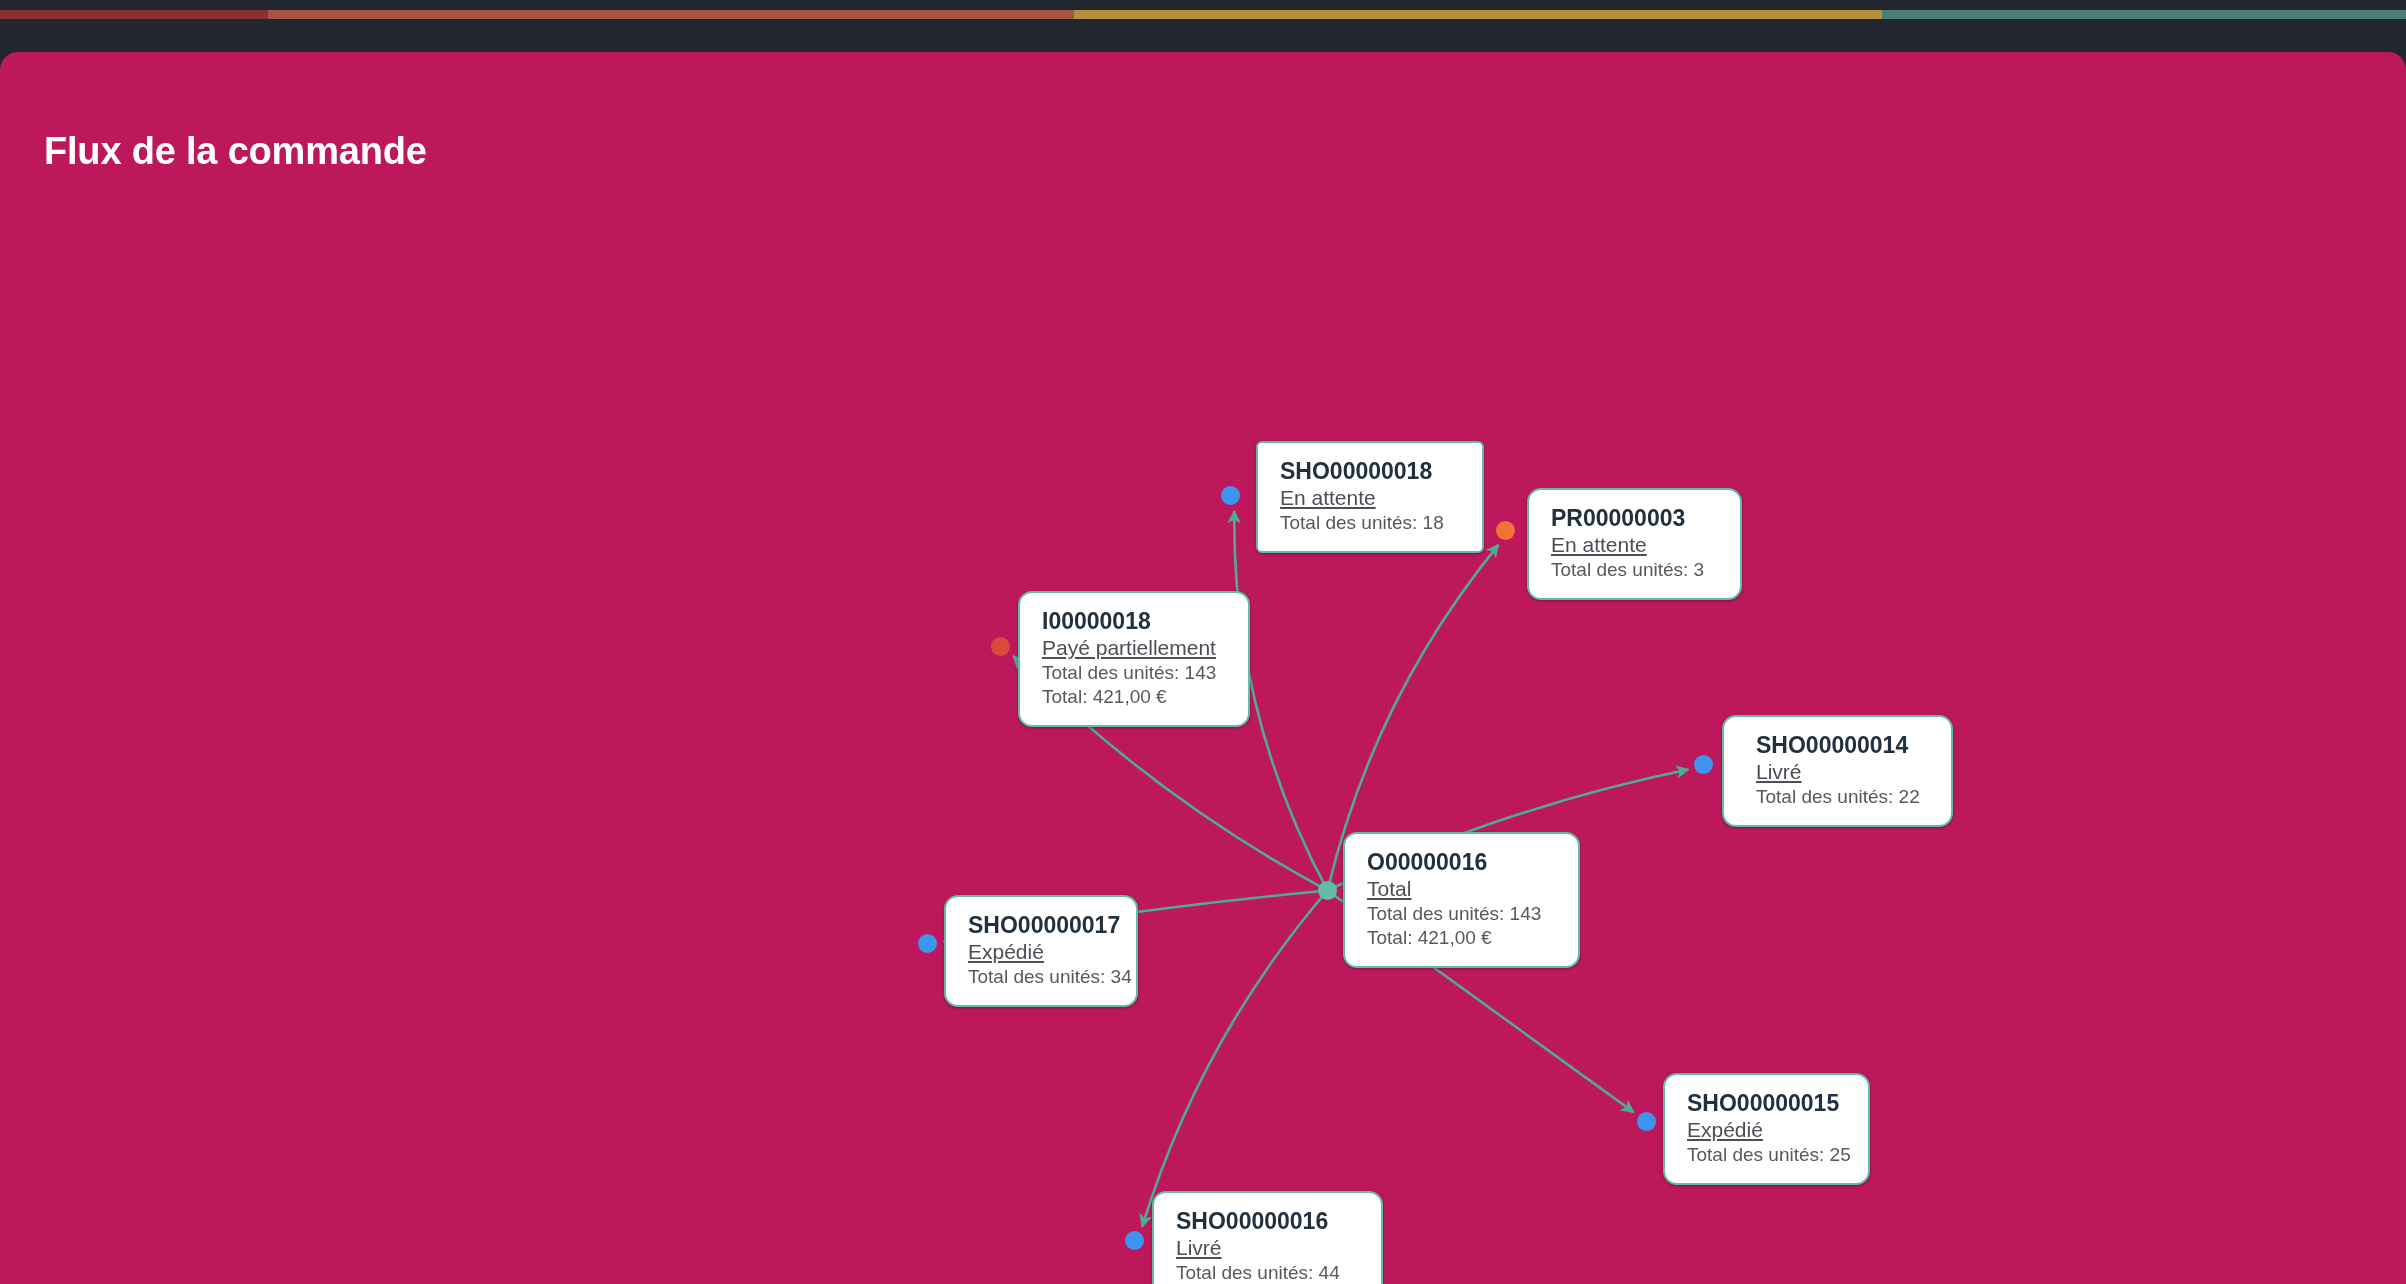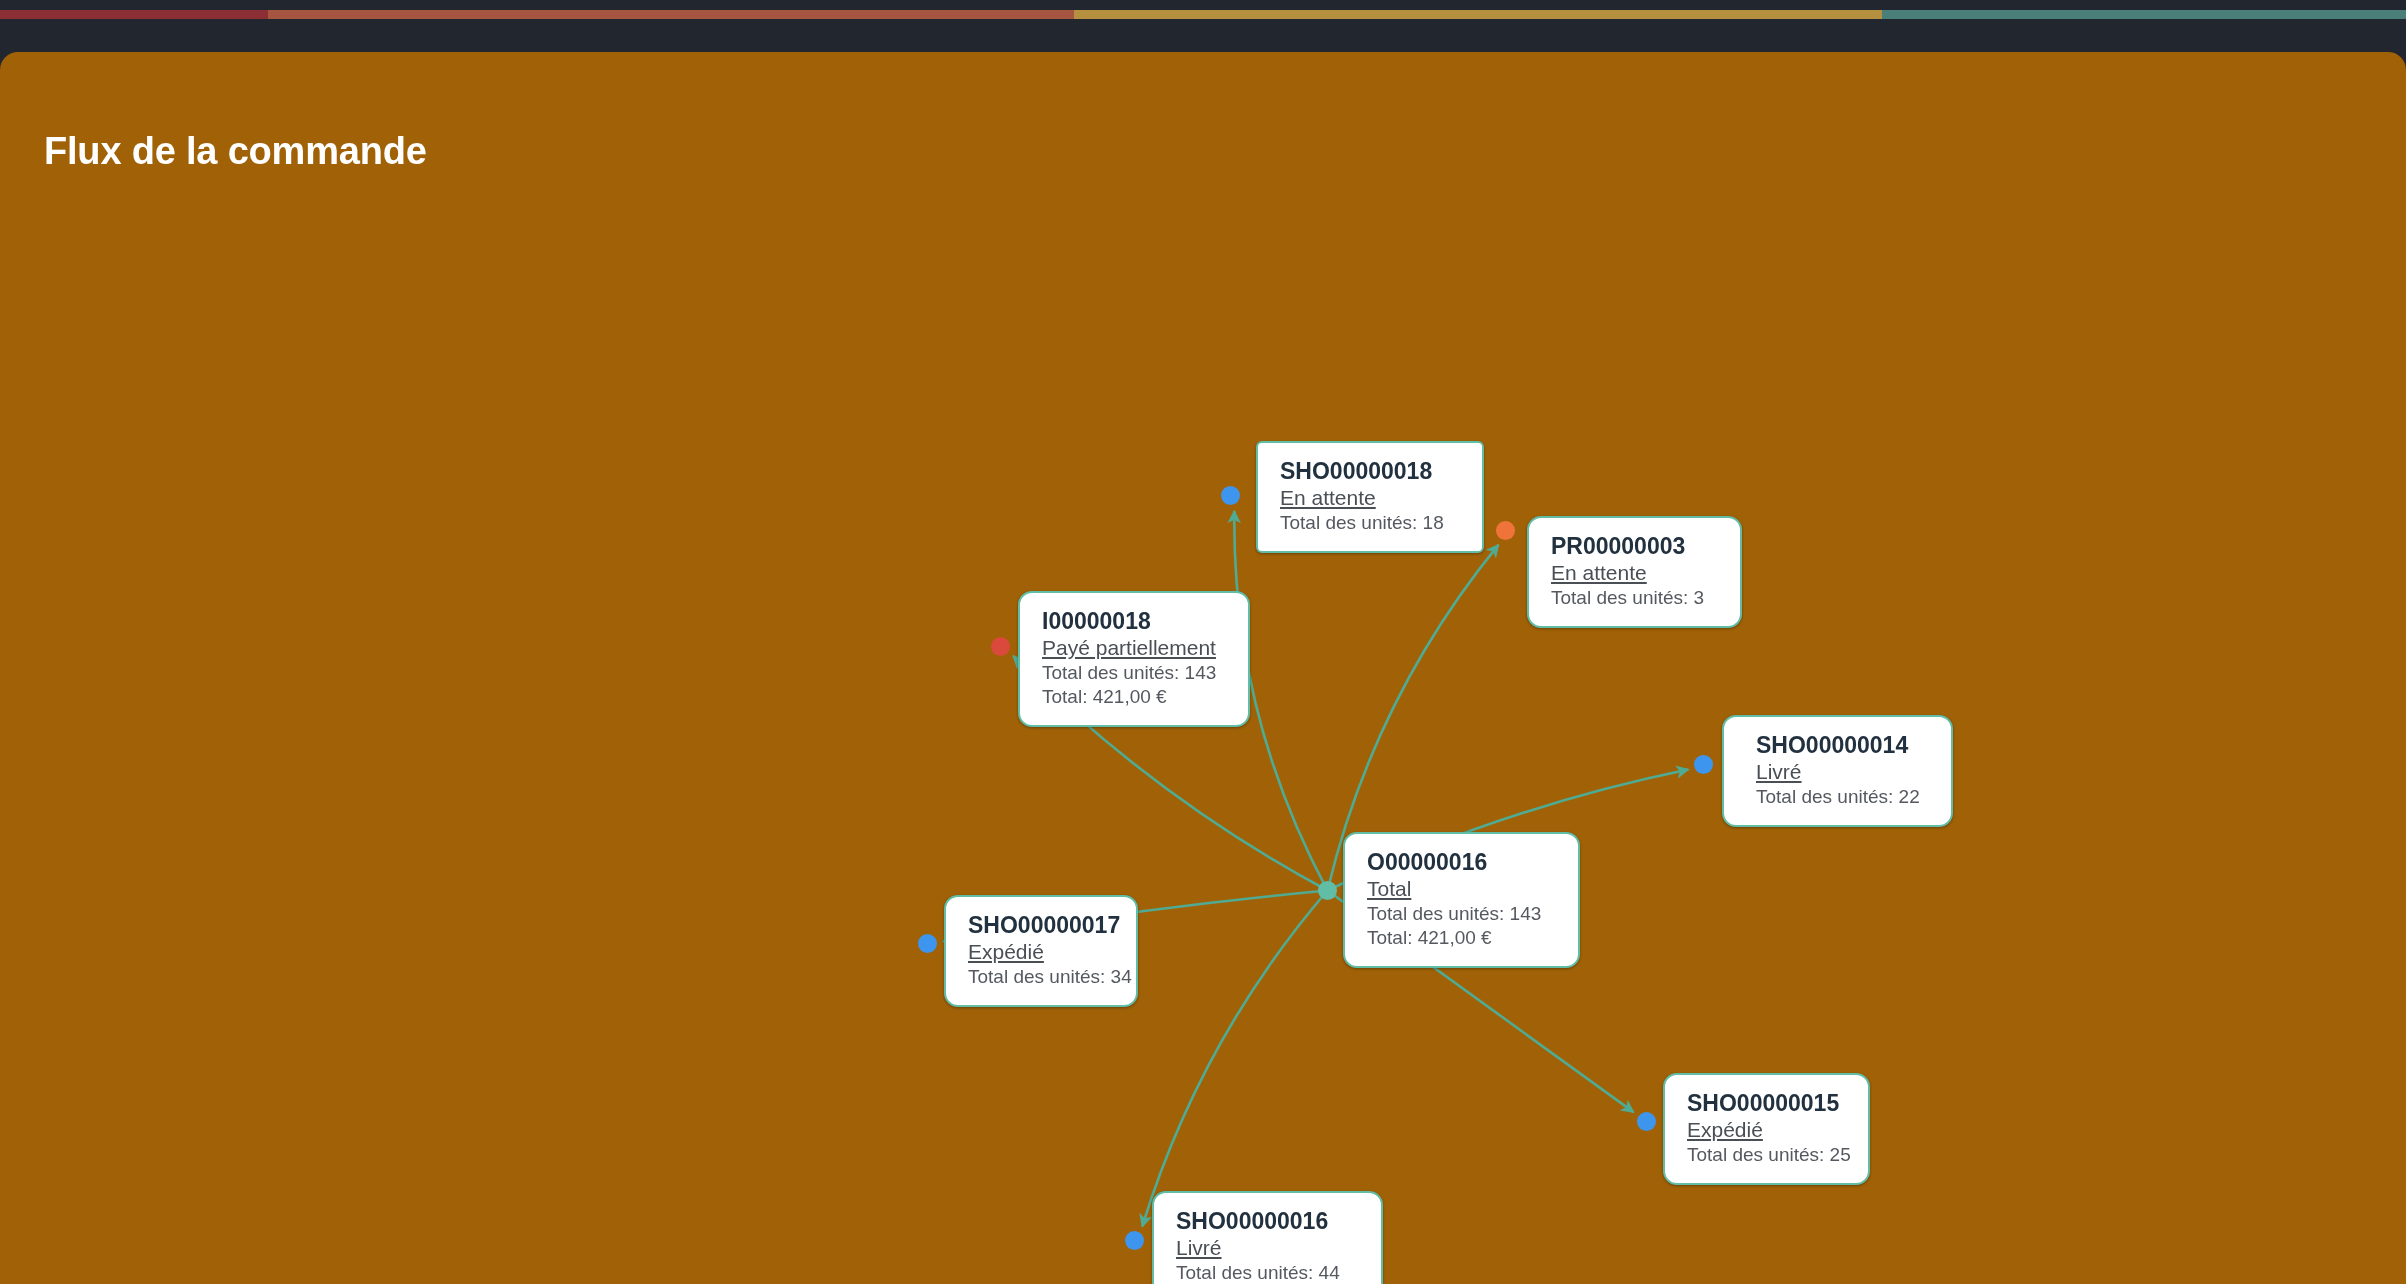--- a/index.html
+++ b/index.html
@@ -32,21 +32,21 @@
     background: #22262e;
   }
 
   
   #flow-panel {
     position: absolute;
     left: 0;
     top: 52px;
     width: 2406px;
     height: 1232px;
-    background: #a16207;
+    background: #be185d;
     border-top-left-radius: 18px;
     border-top-right-radius: 18px;
     overflow: hidden;
   }
 
   #panel-title {
     position: absolute;
     left: 44px;
     top: 80px;
     margin: 0;
@@ -146,21 +146,21 @@
           <path d="M 1327.5 838.5 Q 1480.5204630276558 949.3079215027852 1633.5409260553117 1060.1158430055705" fill="none" stroke="#4fab93" stroke-width="2.6" marker-end="url(#arrow)"></path>
           <path d="M 1327.5 838.5 Q 1199.9231145004946 987.2276345250256 1142.2260625088538 1174.4890058129595" fill="none" stroke="#4fab93" stroke-width="2.6" marker-end="url(#arrow)"></path>
         </svg>
 
     <div class="flow-node" style="left: 1256px; top: 389px; width: 228px; min-height: 96px; border-color: rgb(98, 189, 166); border-radius: 6px;">
           <div class="node-title">SHO00000018</div>
           <div class="node-status">En attente</div>
           <div class="node-meta">Total des unités: 18</div>
         </div>
         <div class="handle blue" style="left: 1221px; top: 434px;"></div>
-        <div class="flow-node" style="left: 1527px; top: 436px; width: 215px; min-height: 96px; border-color: rgb(98, 189, 166); margin-top: 28px;">
+        <div class="flow-node" style="left: 1527px; top: 436px; width: 215px; min-height: 96px; border-color: rgb(98, 189, 166);">
           <div class="node-title">PR00000003</div>
           <div class="node-status">En attente</div>
           <div class="node-meta">Total des unités: 3</div>
         </div>
         <div class="handle orange" style="left: 1496px; top: 469px;"></div>
         <div class="flow-node" style="left: 1018px; top: 539px; width: 232px; min-height: 120px; border-color: rgb(98, 189, 166);">
           <div class="node-title">I00000018</div>
           <div class="node-status">Payé partiellement</div>
           <div class="node-meta">Total des unités: 143</div>
           <div class="node-meta">Total: 421,00 €</div>

